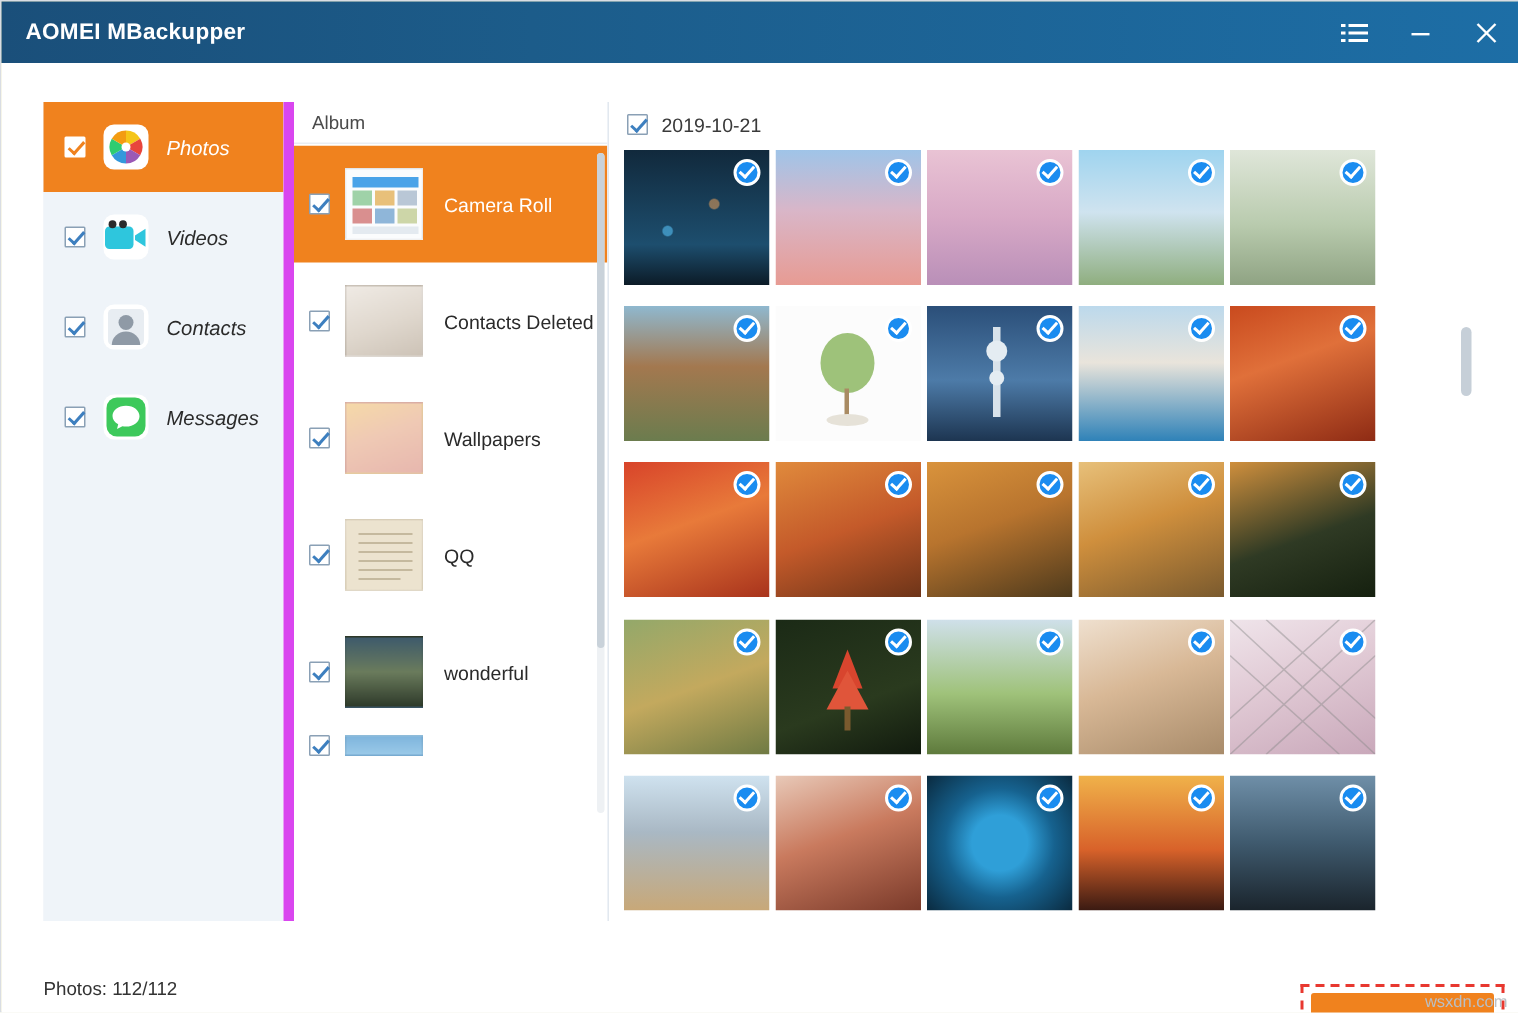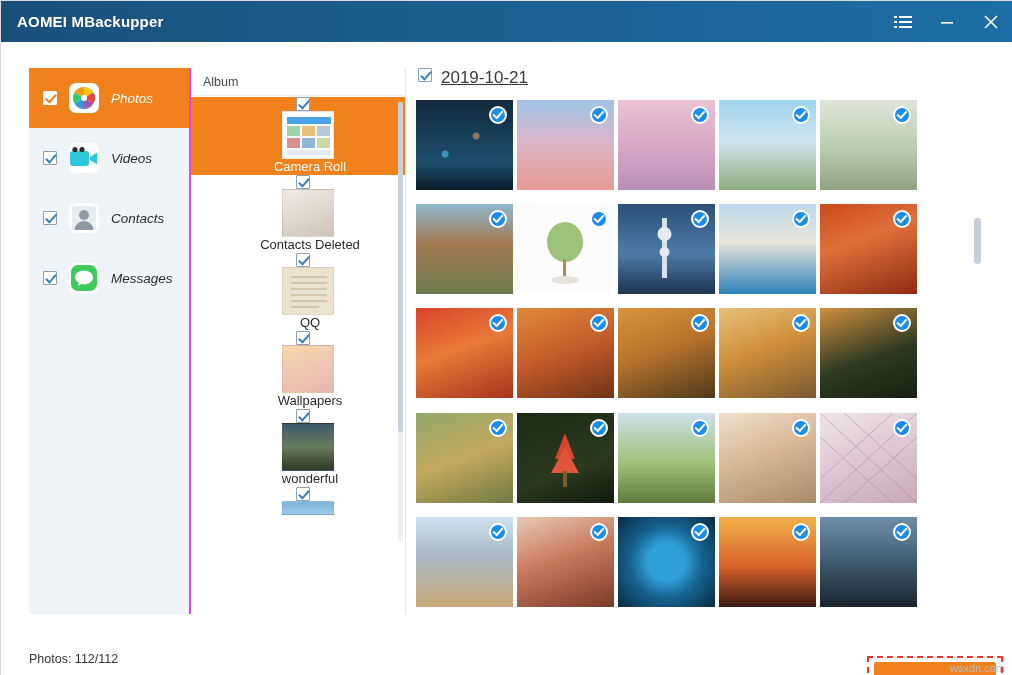--- a/index.html
+++ b/index.html
@@ -71,35 +71,34 @@
   .cat-item.active .chk { border-color: #ffffff; background: #ffffff; }
   .cat-item.active .chk.checked::after { border-color: #f0821e; }
   .cat-icon {
     width: 30px; height: 30px; margin-left: 12px; border-radius: 7px;
     display: flex; align-items: center; justify-content: center;
     font-size: 16px; color: #fff; flex: 0 0 auto;
   }
   
   .album-col {
     width: 216px; height: 546px; background: #ffffff;
-    border-left: 2px solid #d946ef;
+    border-left: 7px solid #d946ef;
     position: relative;
   }
   .album-head {
     height: 28px; display: flex; align-items: center; padding-left: 12px;
     font-size: 12.5px; color: #4a4a4a;
     border-bottom: 1px solid #e9eef3;
   }
   .album-list {
     position: absolute; top: 29px; left: 0; right: 0; bottom: 0; overflow: hidden;
   }
   .album-item {
     height: 78px; display: flex; align-items: center; padding-left: 10px;
     position: relative;
-    flex-direction: column;
   }
   .album-item.active { background: #f0821e; }
   .album-thumb {
     width: 52px; height: 48px; margin-left: 10px; background: #ddd;
     flex: 0 0 auto; overflow: hidden; position: relative;
     border: 1px solid rgba(0,0,0,.06);
   }
   .album-name { font-size: 13px; color: #2a2a2a; margin-left: 14px; }
   .album-item.active .album-name { color: #ffffff; }
   .album-scroll {
@@ -109,22 +108,22 @@
   .album-scroll .thumbb {
     position: absolute; left: 0; top: 0; width: 5px; height: 330px;
     background: #c9d2da; border-radius: 3px;
   }
   
   .grid-col {
     flex: 1; height: 546px; background: #ffffff;
     border-left: 1px solid #e2e8ef; position: relative;
   }
   .date-row {
-    height: 30px; display: flex; padding-left: 12px;
-    font-size: 17px; color: #3a3a3a; text-decoration: underline;
+    height: 30px; display: flex; align-items: center; padding-left: 12px;
+    font-size: 13px; color: #3a3a3a;
   }
   .date-row .chk { margin-right: 9px; }
   .grid {
     position: absolute; top: 32px; left: 10px; right: 14px; bottom: 0;
     display: grid; grid-template-columns: repeat(5, 97px);
     gap: 7px 4px; overflow: hidden;
   }
   .cell { width: 97px; height: 90px; position: relative; overflow: hidden; }
   .cell .badge {
     position: absolute; right: 6px; top: 6px; width: 18px; height: 18px;
@@ -285,44 +284,44 @@
 
 
           <div class="album-item">
             <span class="chk checked"></span>
             <span class="album-thumb" style="background:linear-gradient(160deg,#efeae4 0%,#dfd7cd 55%,#cdc3b7 100%);"></span>
             <span class="album-name">Contacts Deleted</span>
           </div>
 
           <div class="album-item">
             <span class="chk checked"></span>
+            <span class="album-thumb" style="background:linear-gradient(160deg,#f5d9a8 0%,#efc9b4 45%,#e7b7ae 100%);"></span>
+            <span class="album-name">Wallpapers</span>
+          </div>
+
+          <div class="album-item">
+            <span class="chk checked"></span>
             <span class="album-thumb" style="background:linear-gradient(180deg,#efe6d4 0%,#e6dbc4 100%);">
               <svg width="52" height="48" viewBox="0 0 52 48">
                 <rect width="52" height="48" fill="#ece3cf"></rect>
                 <g stroke="#b9ab8e" stroke-width="1">
                   <line x1="8" y1="9" x2="44" y2="9"></line>
                     <line x1="8" y1="15" x2="44" y2="15"></line>
                   <line x1="8" y1="21" x2="44" y2="21"></line>
                     <line x1="8" y1="27" x2="44" y2="27"></line>
                   <line x1="8" y1="33" x2="44" y2="33"></line>
                     <line x1="8" y1="39" x2="36" y2="39"></line>
                 </g>
               </svg>
             </span>
             <span class="album-name">QQ</span>
           </div>
 
           <div class="album-item">
             <span class="chk checked"></span>
-            <span class="album-thumb" style="background:linear-gradient(160deg,#f5d9a8 0%,#efc9b4 45%,#e7b7ae 100%);"></span>
-            <span class="album-name">Wallpapers</span>
-          </div>
-
-          <div class="album-item">
-            <span class="chk checked"></span>
             <span class="album-thumb" style="background:linear-gradient(180deg,#3e5a6b 0%,#6a7b5c 50%,#2e3a2a 100%);"></span>
             <span class="album-name">wonderful</span>
           </div>
 
           <div class="album-item" style="height:20px;">
             <span class="chk checked"></span>
             <span class="album-thumb" style="height:14px;background:linear-gradient(180deg,#7fb5dd 0%,#9ac9e8 100%);"></span>
           </div>
         </div>
         <div class="album-scroll">

